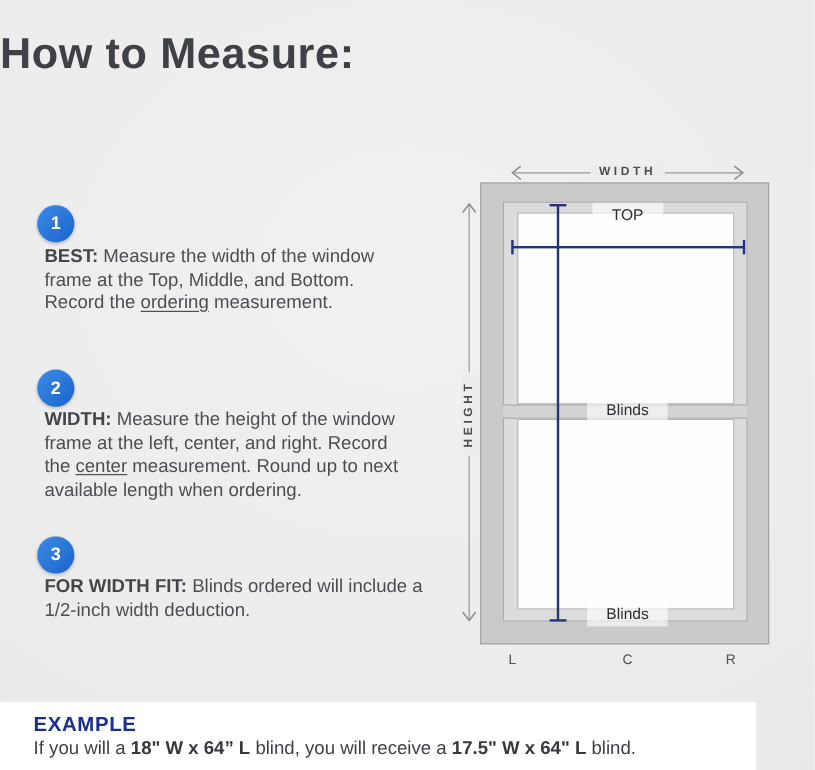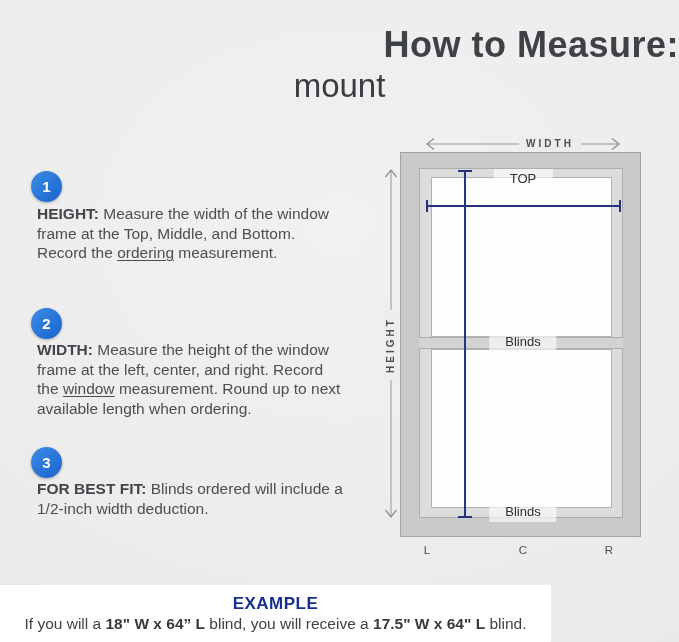--- a/index.html
+++ b/index.html
@@ -3,21 +3,21 @@
 <meta charset="utf-8">
 <style>
   * { margin:0; padding:0; box-sizing:border-box; }
   body { font-family:"Liberation Sans", sans-serif; }
   .canvas {
     position:relative; width:679px; height:642px; overflow:hidden;
     background: radial-gradient(140% 120% at 50% 35%, #f1f1f1 0%, #ebebeb 55%, #e3e3e3 100%);
   }
 
   
-  .title { position:absolute; top:24px; left:0; width:100%; text-align:right; }
+  .title { position:absolute; top:24px; left:0; width:100%; text-align:left; }
   .title-line1 { font-size:36px; font-weight:600; color:#3e4146; letter-spacing:.5px; }
   .title-line2 { margin-top:1px; display:flex; justify-content:center; align-items:baseline; gap:11px; }
   .inside { font-size:44px; font-weight:700; color:#1e63d2; letter-spacing:.5px; }
   @supports ((-webkit-background-clip:text) or (background-clip:text)) {
     .inside {
       background:linear-gradient(180deg,#4a90ea 0%, #2a70d9 45%, #1253c2 100%);
       -webkit-background-clip:text; background-clip:text; color:transparent;
     }
   }
   .mount { font-size:33px; font-weight:500; color:#393c41; }
@@ -42,21 +42,21 @@
 
   
   .arrow-svg { position:absolute; }
   .arrow-w { left:424px; top:137px; }
   .arrow-h { left:384px; top:167px; }
   .dim-label {
     position:absolute; z-index:2; background:#ededed; padding:0 7px;
     font-size:10px; font-weight:600; letter-spacing:3px; line-height:14px;
     color:#4d4d4d; white-space:nowrap;
   }
-  .width-label { left:550px; top:137px; transform:translateX(-50%); }
+  .width-label { left:523px; top:137px; transform:translateX(-50%); }
   .height-label { left:391px; top:345px; transform:translate(-50%,-50%) rotate(-90deg); }
 
   
   .w-frame { position:absolute; left:400px; top:152px; width:241px; height:385px;
              background:#cacaca; border:1px solid #a3a3a3; }
   .w-open  { position:absolute; left:419px; top:168px; width:204px; height:350px;
              background:#dcdcdc; border:1px solid #adadad; }
   .w-pane  { position:absolute; background:#fdfdfd; border:1px solid #b2b2b2; }
   .pane-top    { left:431px; top:177px; width:181px; height:160px; }
   .pane-bottom { left:431px; top:349px; width:181px; height:159px; }
@@ -76,64 +76,63 @@
     position:absolute; left:523px; transform:translateX(-50%); z-index:5;
     font-size:13px; font-weight:500; color:#2c2f34; white-space:nowrap;
     background:rgba(255,255,255,.62); padding:0 16px; line-height:20px;
   }
   .pl-top { top:169px; } .pl-mid { top:332px; } .pl-bot { top:502px; }
   .marker { position:absolute; top:544px; transform:translateX(-50%);
             font-size:11.5px; font-weight:500; color:#4f4f4f; }
   .mk-l { left:427px; } .mk-c { left:523px; } .mk-r { left:609px; }
 
   
-  .footer { position:absolute; left:0; top:585px; width:551px; height:57px;
-            background:#ffffff; text-align:center; }
+  .footer { position:absolute; left:0; top:585px; width:630px; height:57px;
+            background:#ffffff; text-align:left;padding-left:28px; }
   .example-heading { margin-top:9px; font-size:17px; font-weight:700;
                      color:#17308e; letter-spacing:.5px; }
   .example-line { margin-top:1px; font-size:15.5px; color:#3e4146; }
   .example-line b { font-weight:700; color:#36393e; }
 </style>
 </head>
 <body>
 
 <div class="canvas">
 
   <header class="title">
     <div class="title-line1">How to Measure:</div>
     <div class="title-line2">
-      <span class="mount">mount</span>
     </div>
   </header>
 
   <div class="step-num n1">
     <span>1</span>
   </div>
   <p class="step-text t1">
-    <strong>HEIGHT:</strong>
+    <strong>BEST:</strong>
     <span>Measure the width of the window frame at the Top, Middle, and Bottom. Record the</span>
     <span class="u">ordering</span>
     <span>measurement.</span>
   </p>
 
   <div class="step-num n2">
     <span>2</span>
   </div>
   <p class="step-text t2">
     <strong>WIDTH:</strong>
     <span>Measure the height of the window frame at the left, center, and right. Record the</span>
-    <span class="u">window</span>
+    <span class="u">center</span>
     <span>measurement. Round up to next available length when ordering.</span>
   </p>
 
   <div class="step-num n3">
     <span>3</span>
   </div>
   <p class="step-text t3">
-    <strong>FOR BEST FIT:</strong>
+    <strong>FOR WIDTH FIT:</strong>
     <span>Blinds ordered will include a 1/2-inch width deduction.</span>
     <span class="u"></span>
     <span></span>
   </p>
 
   <div>
 
     <svg class="arrow-svg arrow-w" width="198" height="14" viewBox="0 0 198 14">
       <line x1="3" y1="7" x2="195" y2="7" stroke="#979797" stroke-width="1"></line>
       <polyline points="10,1.5 3,7 10,12.5" fill="none" stroke="#8f8f8f" stroke-width="1.3"></polyline>

